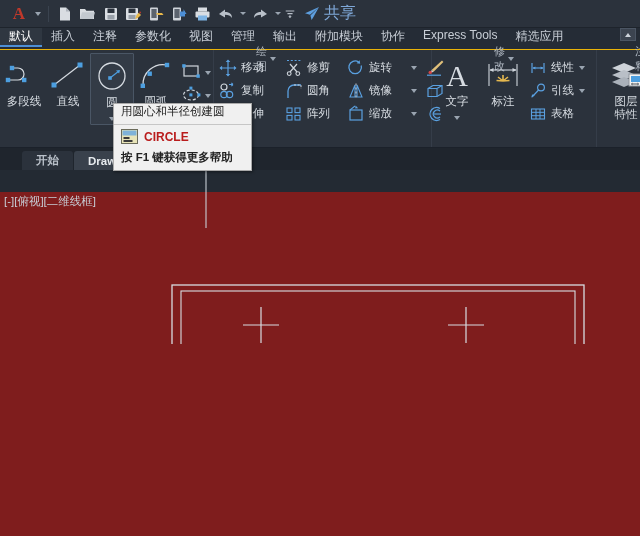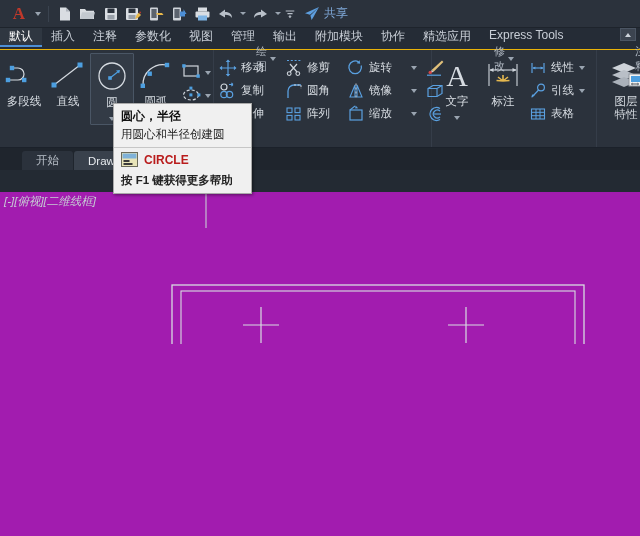--- a/index.html
+++ b/index.html
@@ -19,21 +19,21 @@
     padding:0 6px; position:relative; border-bottom:1px solid #1e242c;
   }
   .qat-logo{ width:26px; text-align:center; color:#c0392b; font-size:17px; font-weight:bold;
              font-family:"Liberation Serif","DejaVu Serif",serif; }
   .caret{ width:0;height:0;border-left:3.5px solid transparent;border-right:3.5px solid transparent;
           border-top:4px solid #9aa4b0; display:inline-block; }
   .caret.sm{ border-left-width:3px;border-right-width:3px;border-top-width:3.5px; }
   .qat-sep{ width:1px;height:16px;background:#3a434f;margin:0 4px; }
   .qat-btn{ width:23px;height:24px;display:flex;align-items:center;justify-content:center; }
   .qat-caret{ width:12px;height:24px;display:flex;align-items:center;justify-content:center; }
-  .share{ display:flex;align-items:center;gap:4px;margin-left:8px;color:#7fa8d8;font-size:12px; }
+  .share{ display:flex;align-items:center;gap:4px;margin-left:8px;color:#7fa8d8;font-size:16px; }
 
   
   .tabbar{ height:22px;background:#252c36;display:flex;align-items:flex-start;
            border-bottom:1px solid #eab308; position:relative; }
   .tab{ padding:0 9px;display:flex;align-items:center;font-size:12px;color:#c8ced6;
         white-space:nowrap; }
   .tab.active{ background:#2f3741;color:#ffffff;border-bottom:2px solid #4d8fd6; }
   .tab-min{ margin-left:auto;display:flex;align-items:center;padding-right:4px; }
   .minbox{ width:16px;height:13px;background:#3c4450;border:1px solid #4b5563;
            display:flex;align-items:center;justify-content:center; }
@@ -60,33 +60,33 @@
   .smallrow .ic{ width:20px;height:20px;display:flex;align-items:center;justify-content:center; }
   .smallrow .lb{ font-size:11.5px;color:#d7dce2;white-space:nowrap; }
 
   .iconcol{ display:flex;flex-direction:column;padding-top:3px; }
   .iconcol .cell{ height:23px;display:flex;align-items:center;gap:2px;padding:0 1px; }
 
   svg{ display:block; }
 
   
   .doctabs{ height:22px;background:#1f252d;display:flex;align-items:flex-end;
-            padding-left:22px; }
+            padding-left:22px;font-weight:bold; }
   .dtab{ height:19px;padding:0 14px;display:flex;align-items:center;font-size:11.5px;
          color:#b9c0c9;background:#2b323c;margin-right:1px;
          border-top-left-radius:3px;border-top-right-radius:3px; }
   .dtab.active{ background:#39414c;color:#e6eaee; }
   .dtab .x{ margin-left:10px;color:#8a93a0;font-size:11px; }
   .dplus{ width:20px;height:19px;display:flex;align-items:center;justify-content:center;
           background:#2b323c;color:#9aa4b0;font-size:13px;border-top-left-radius:3px;
           border-top-right-radius:3px; }
 
   
-  .canvas{ position:absolute;left:0;right:0;top:192px;bottom:0;background:#a21caf;
-           overflow:hidden;font-style:italic; }
+  .canvas{ position:absolute;left:0;right:0;top:192px;bottom:0;background:#7f1d1d;
+           overflow:hidden; }
   .vplabel{ position:absolute;left:4px;top:2px;font-size:11.5px;color:#c6ccd4;
             white-space:nowrap; }
 
   
   .tooltip{ position:absolute;left:113px;top:103px;width:139px;
             background:#f0f0f0;color:#1b1b1b;border:1px solid #a9a9a9;
             box-shadow:1px 1px 3px rgba(0,0,0,.45);z-index:50; }
   .tt-t{ padding:4px 7px 2px 7px;font-size:12px;font-weight:bold;color:#111; }
   .tt-d{ padding:0 7px 5px 7px;font-size:11.5px;color:#222; }
   .tt-hr{ height:1px;background:#c6c6c6;margin:0; }
@@ -190,22 +190,22 @@
 <div class="tabbar">
   <div class="tab active">默认</div>
   <div class="tab">插入</div>
   <div class="tab">注释</div>
   <div class="tab">参数化</div>
   <div class="tab">视图</div>
   <div class="tab">管理</div>
   <div class="tab">输出</div>
   <div class="tab">附加模块</div>
   <div class="tab">协作</div>
+  <div class="tab">Express Tools</div>
   <div class="tab">精选应用</div>
-  <div class="tab">Express Tools</div>
   <div class="tab-min">
     <div class="minbox">
         <i class="up-tri"></i>
       </div>
   </div>
 </div>
 
 <div class="ribbon">
 
   <div class="panel" style="width:214px">
@@ -563,21 +563,20 @@
     <circle cx="519" cy="377" r="13" stroke="#d8dce1" stroke-width="1.2" fill="none"></circle>
   </svg>
 </div>
 
 <svg width="640" height="536" style="position:absolute;left:0;top:0;pointer-events:none;z-index:40">
   <path d="M206 160v68" stroke="#c9ced5" stroke-width="1.1"></path>
   <rect x="202.5" y="156.5" width="7" height="7" stroke="#c9ced5" stroke-width="1" fill="none"></rect>
 </svg>
 
 <div class="tooltip">
-  <div class="tt-t">圆心，半径</div>
   <div class="tt-d">用圆心和半径创建圆</div>
   <div class="tt-hr"></div>
   <div class="tt-cmd">
     <span>
       <svg width="17" height="15" viewBox="0 0 17 15">
         <rect x="0.5" y="0.5" width="16" height="14" fill="#e8e4b8" stroke="#6b6b5a"></rect>
         <rect x="1.5" y="1.5" width="14" height="5" fill="#7fb2d8"></rect>
         <rect x="2.5" y="8" width="6" height="2" fill="#3a3a3a"></rect>
         <rect x="2.5" y="11" width="9" height="2" fill="#3a3a3a"></rect>
       </svg>

